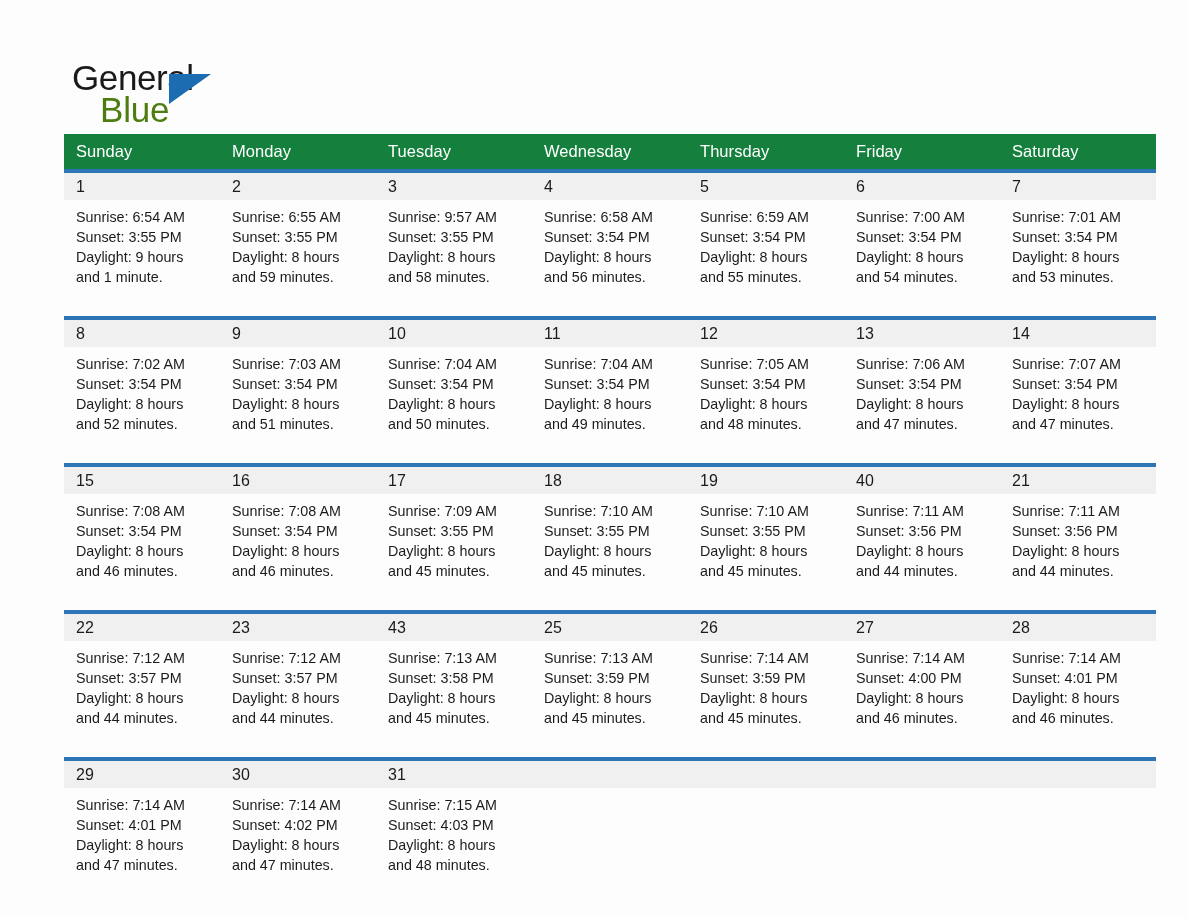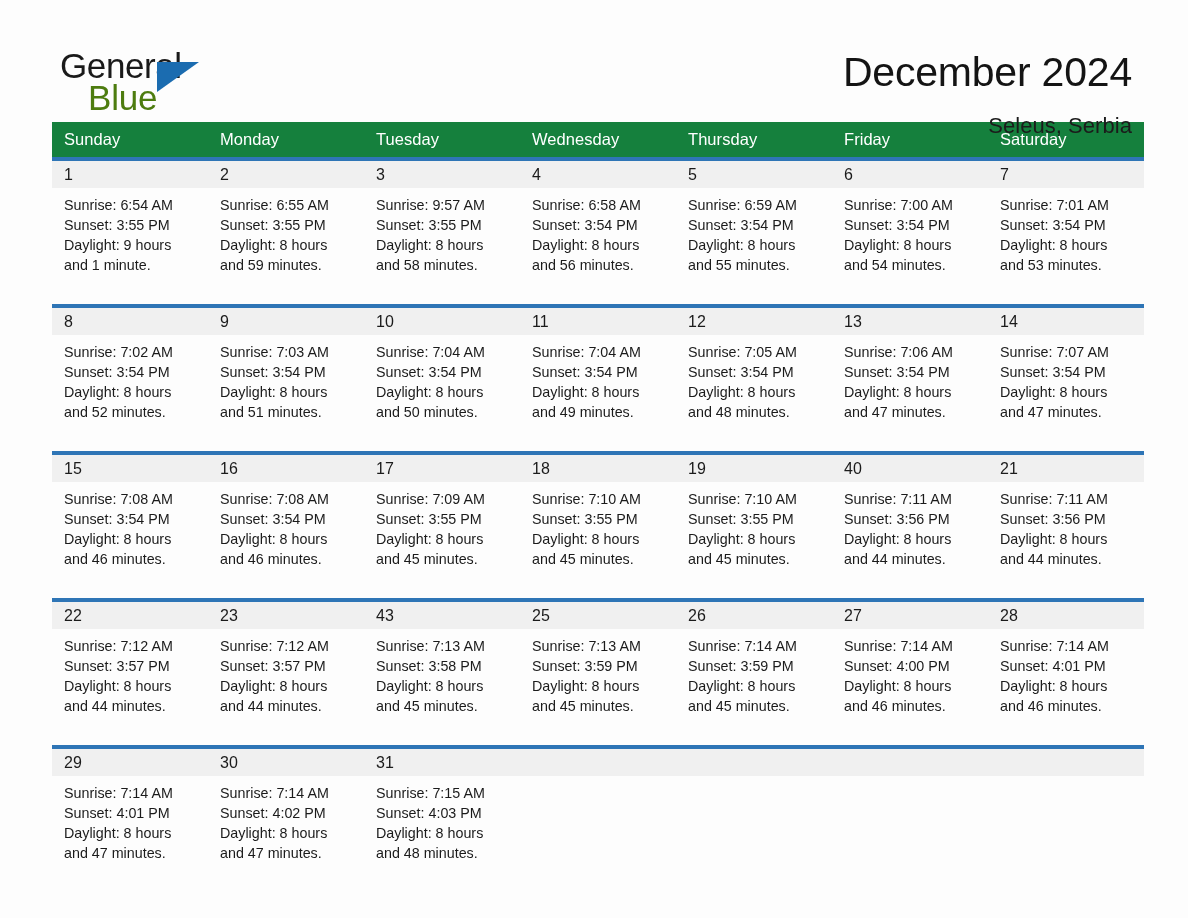--- a/index.html
+++ b/index.html
@@ -10,21 +10,21 @@
     background: #fdfdfd;
     font-family: "Liberation Sans", sans-serif;
     -webkit-font-smoothing: antialiased;
   }
 
   .page {
     position: relative;
     width: 1188px;
     height: 918px;
     background: #fdfdfd;
-    padding: 4px;
+    padding: 16px;
   }
 
   
   .header {
     display: flex;
     align-items: flex-start;
     justify-content: space-between;
     padding: 44px 52px 0 56px;
     height: 118px;
   }
@@ -135,24 +135,20 @@
 <div class="page">
 
   <div class="header">
 
     <div class="brand">
       <span class="brand-general">General</span>
       <span class="brand-flag"></span>
       <span class="brand-blue">Blue</span>
     </div>
 
-    <div class="title-block">
-      <h1 class="month-title">December 2024</h1>
-      <div class="location">Seleus, Serbia</div>
-    </div>
 
   </div>
 
   <table class="calendar">
     <thead>
       <tr>
         <th>Sunday</th>
         <th>Monday</th>
         <th>Tuesday</th>
         <th>Wednesday</th>

